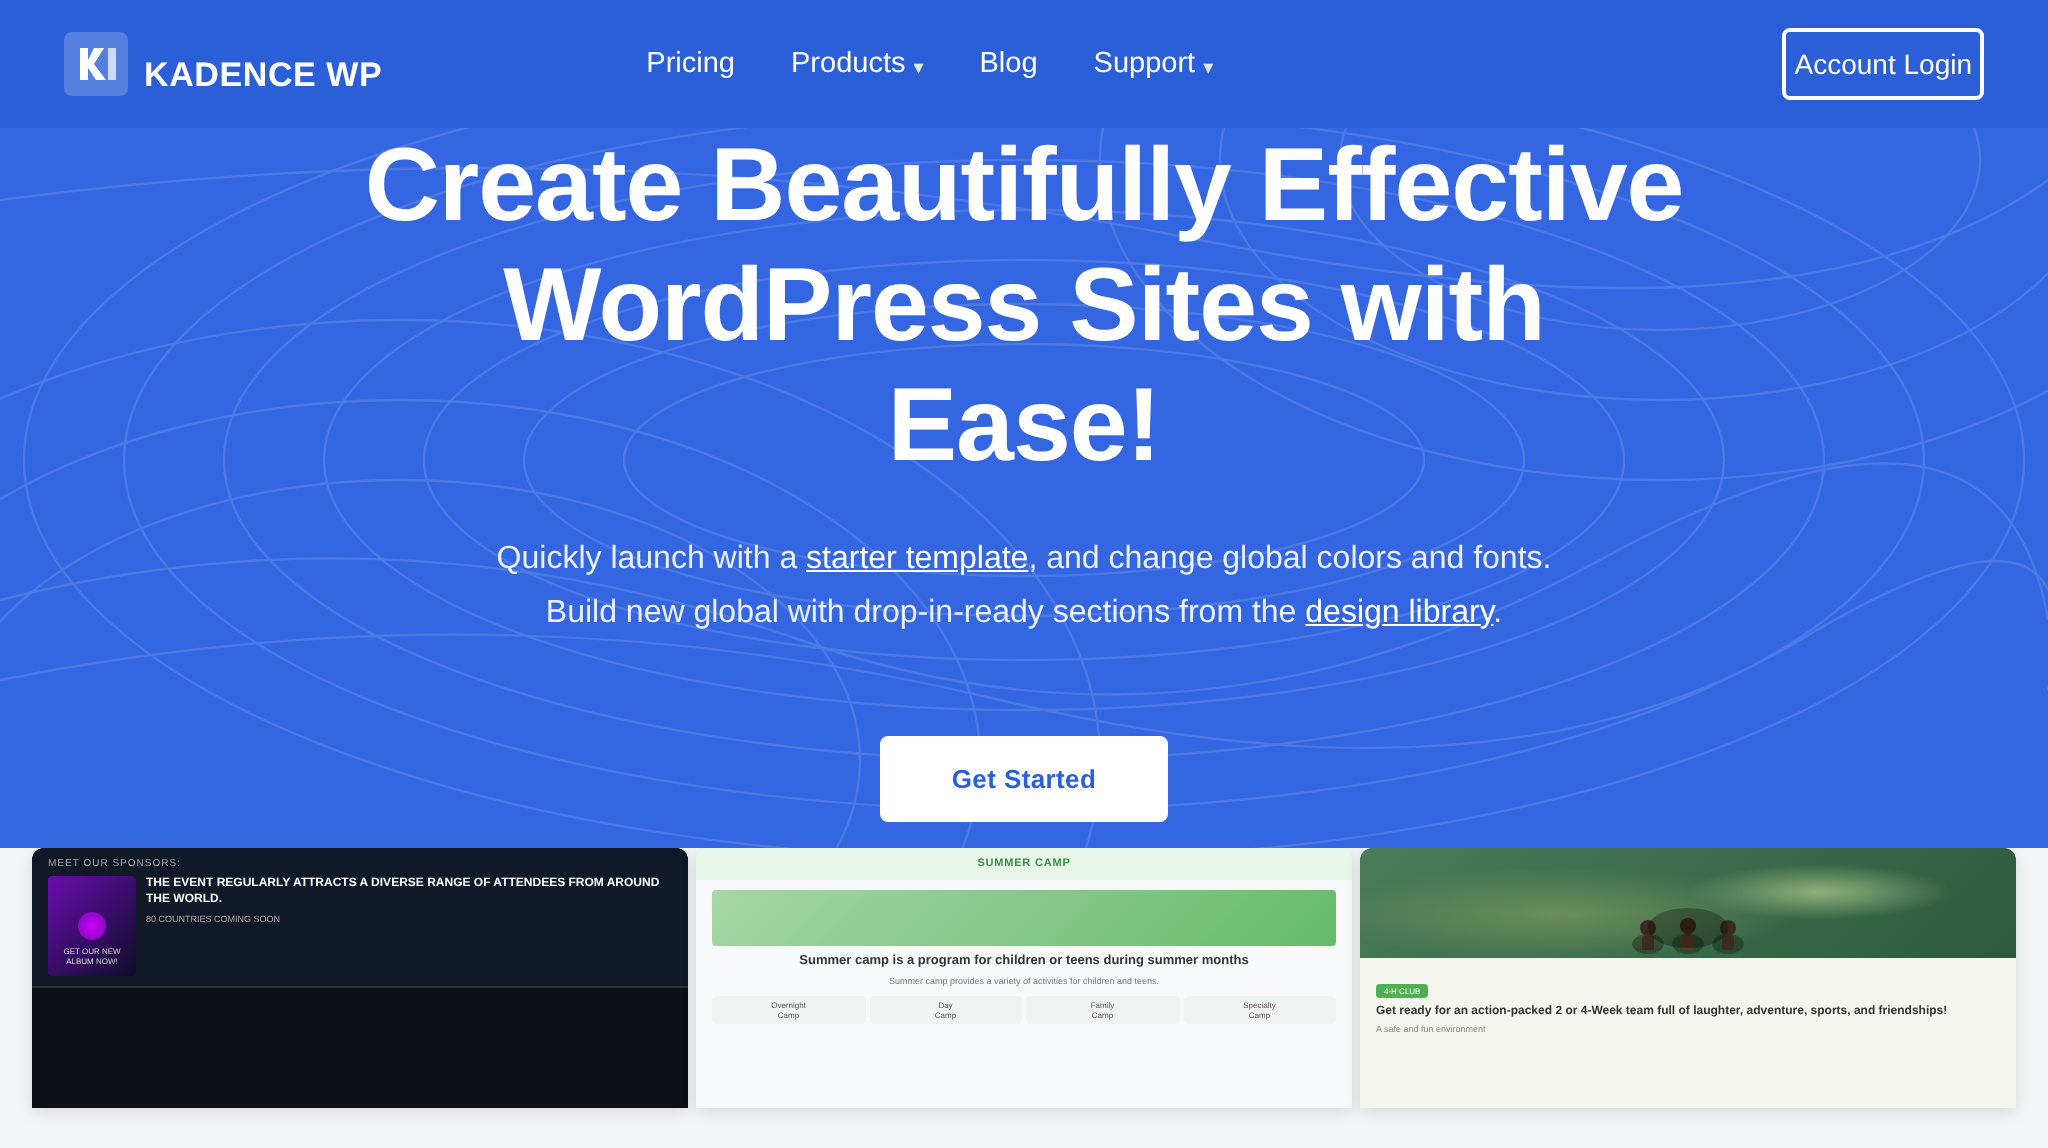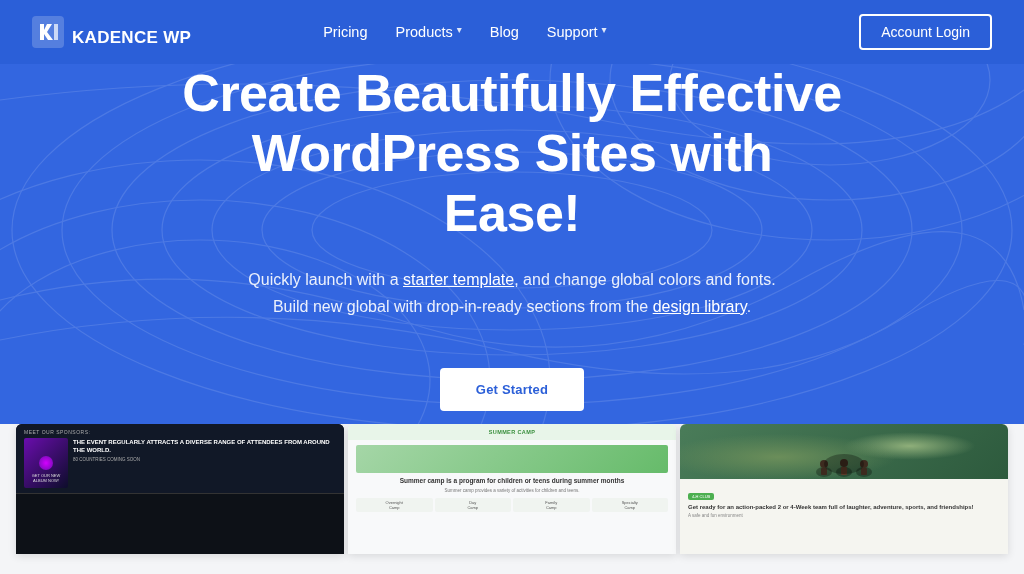--- a/index.html
+++ b/index.html
@@ -36,35 +36,35 @@
       align-items: center;
       gap: 4px;
       margin-left: 120px;
     }
     .nav-item {
       color: white;
       font-size: 14.5px;
       padding: 6px 12px;
       cursor: pointer;
       display: flex;
-      align-items: flex-start;
+      align-items: flex-end;
       gap: 4px;
       white-space: nowrap;
       font-weight: 400;
     }
     .nav-item .chevron {
       font-size: 10px;
       opacity: 0.85;
     }
     .account-login-btn {
       margin-left: auto;
       border: 2px solid white;
       color: white;
       background: transparent;
-      padding: 8px 20px;
+      padding: 8px 4px;
       border-radius: 4px;
       font-size: 14px;
       cursor: pointer;
       font-weight: 500;
       white-space: nowrap;
     }
 
     
     .hero {
       position: absolute;

